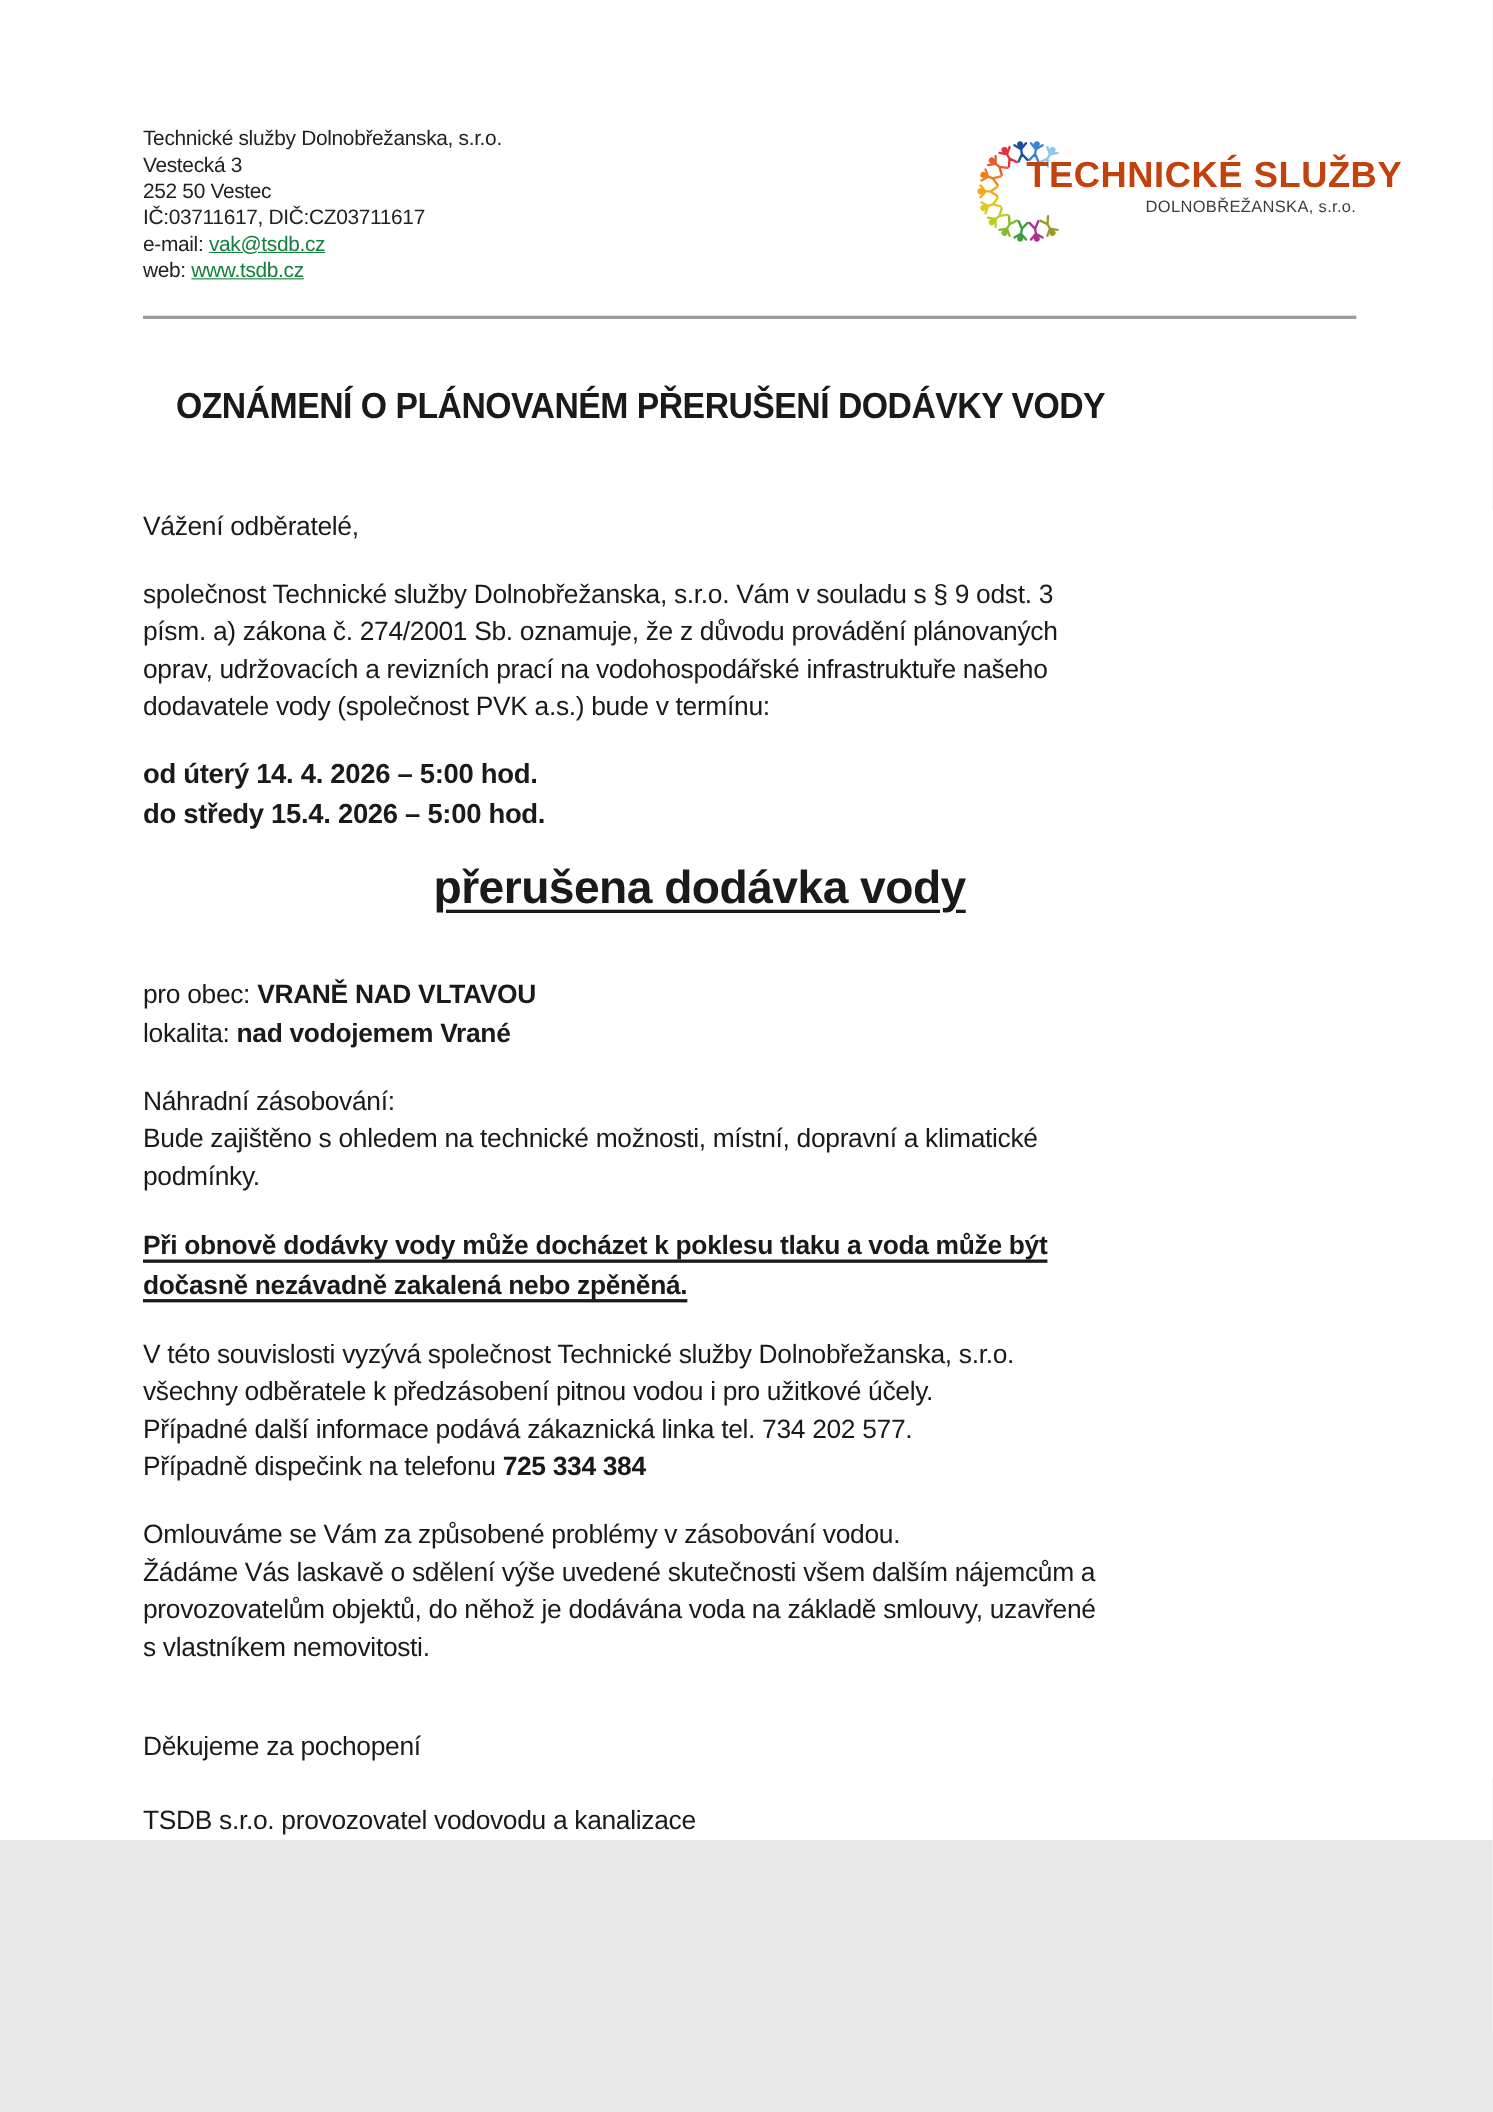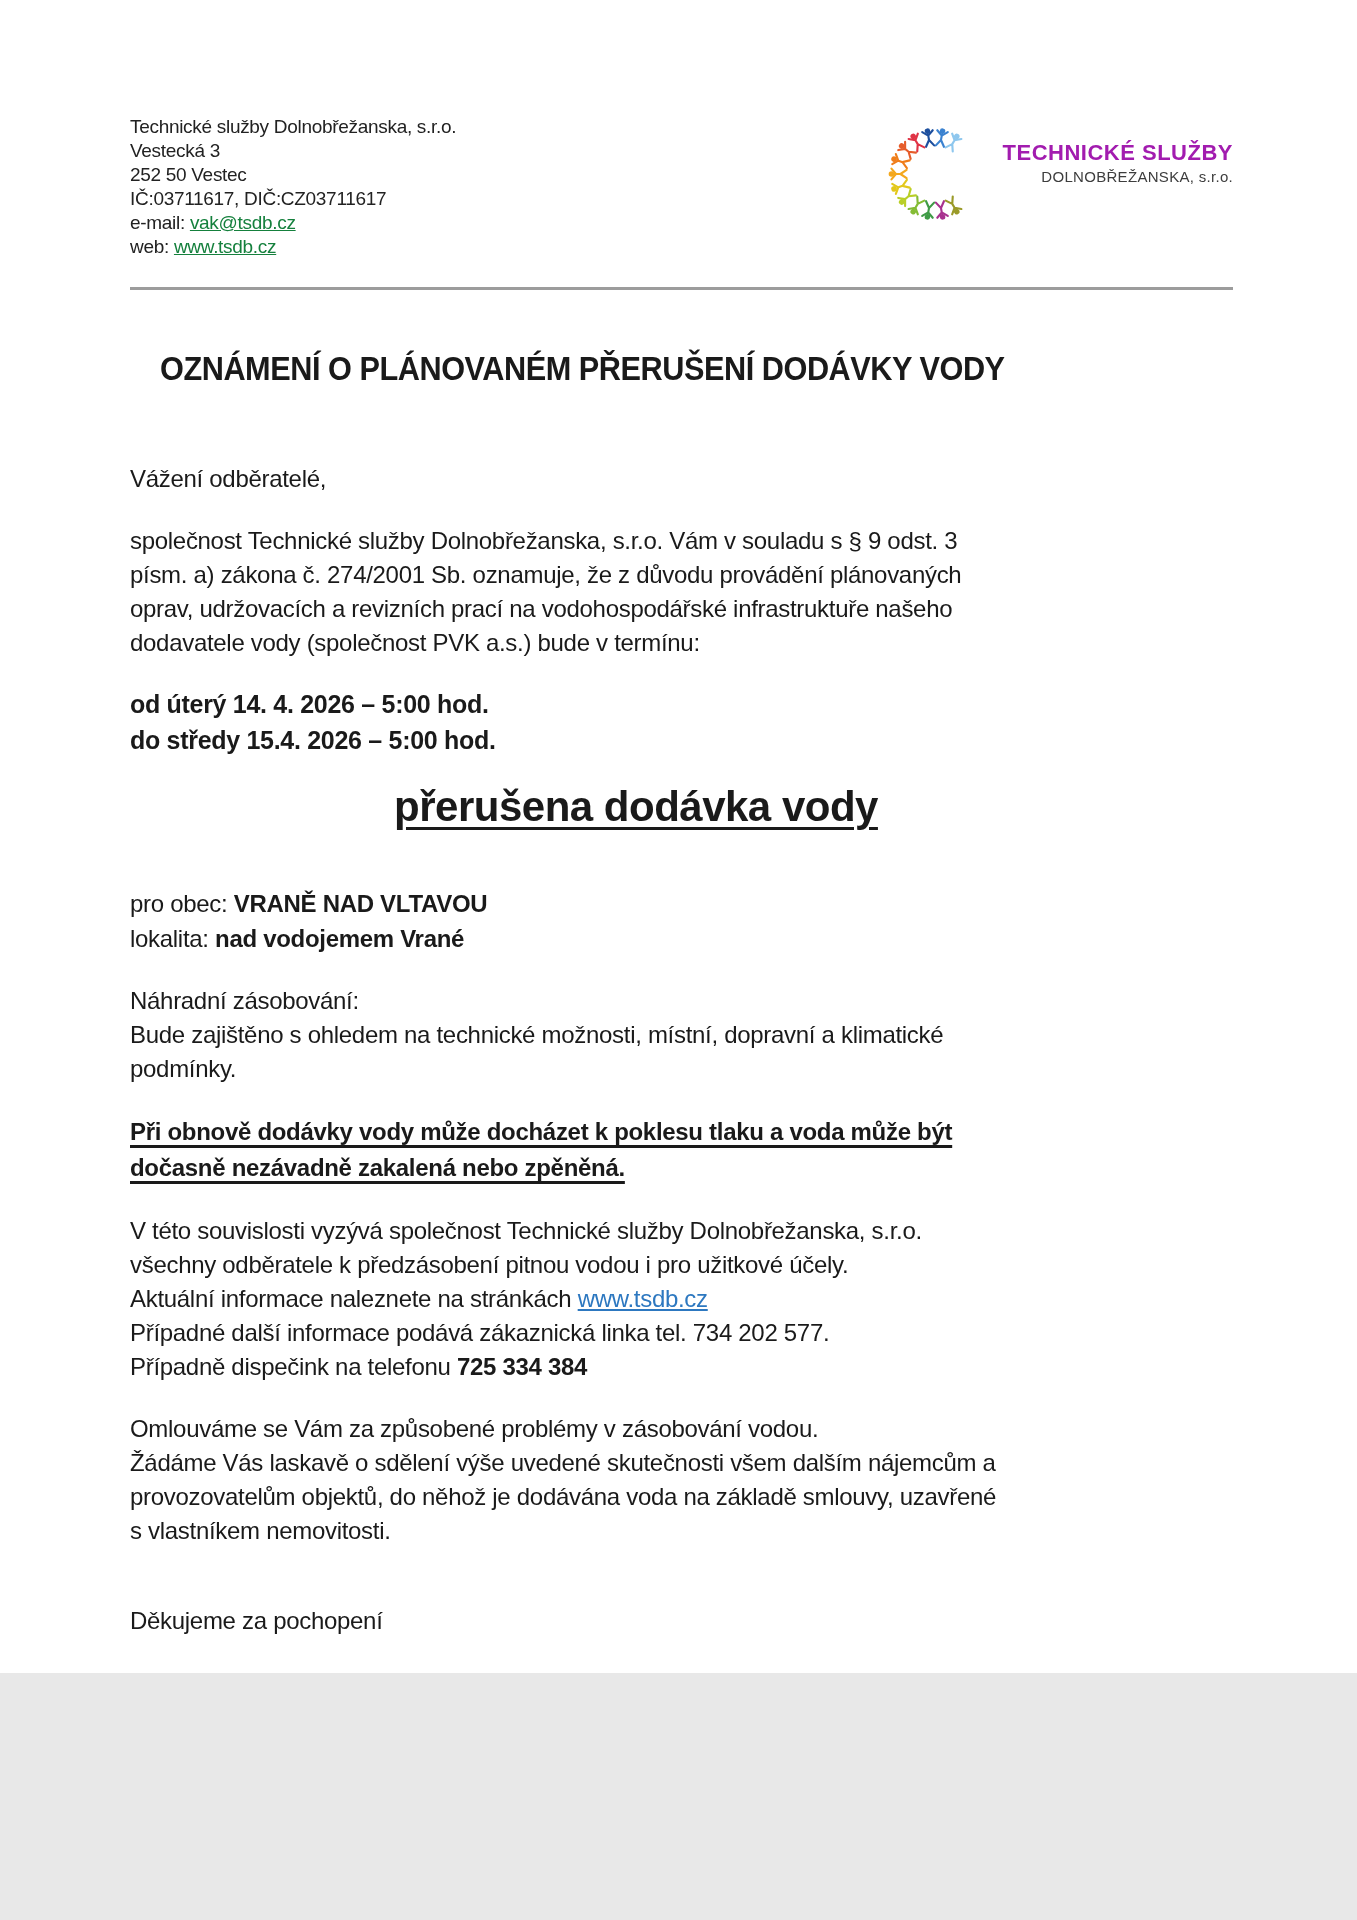--- a/index.html
+++ b/index.html
@@ -42,23 +42,23 @@
     height: 118px;
   }
   .logo-text {
     position: absolute;
     left: 48px;
     top: 22px;
     width: 300px;
     text-align: right;
   }
   .logo-title {
-    font-size: 22px;
-    font-weight: bold;
-    color: #a21caf;
+    font-size: 33px;
+    font-weight: bold;
+    color: #c2410c;
     letter-spacing: 0.5px;
     white-space: nowrap;
   }
   .logo-subtitle {
     font-size: 15px;
     color: #3d3d3d;
     letter-spacing: 0.3px;
     margin-top: 2px;
   }
 
@@ -248,21 +248,20 @@
       </div>
 
     <div class="warning">
         <div>Při obnově dodávky vody může docházet k poklesu tlaku a voda může být</div>
         <div>dočasně nezávadně zakalená nebo zpěněná.</div>
       </div>
 
     <div class="para">
       <div>V této souvislosti vyzývá společnost Technické služby Dolnobřežanska, s.r.o.</div>
       <div>všechny odběratele k předzásobení pitnou vodou i pro užitkové účely.</div>
-      <div><span>Aktuální informace naleznete na stránkách </span><a href="#">www.tsdb.cz</a></div>
       <div>Případné další informace podává zákaznická linka tel. 734 202 577.</div>
       <div><span>Případně dispečink na telefonu </span><b>725 334 384</b></div>
     </div>
 
     <div class="para">
         <div>Omlouváme se Vám za způsobené problémy v zásobování vodou.</div>
         <div>Žádáme Vás laskavě o sdělení výše uvedené skutečnosti všem dalším nájemcům a</div>
         <div>provozovatelům objektů, do něhož je dodávána voda na základě smlouvy, uzavřené</div>
         <div>s vlastníkem nemovitosti.</div>
       </div>

